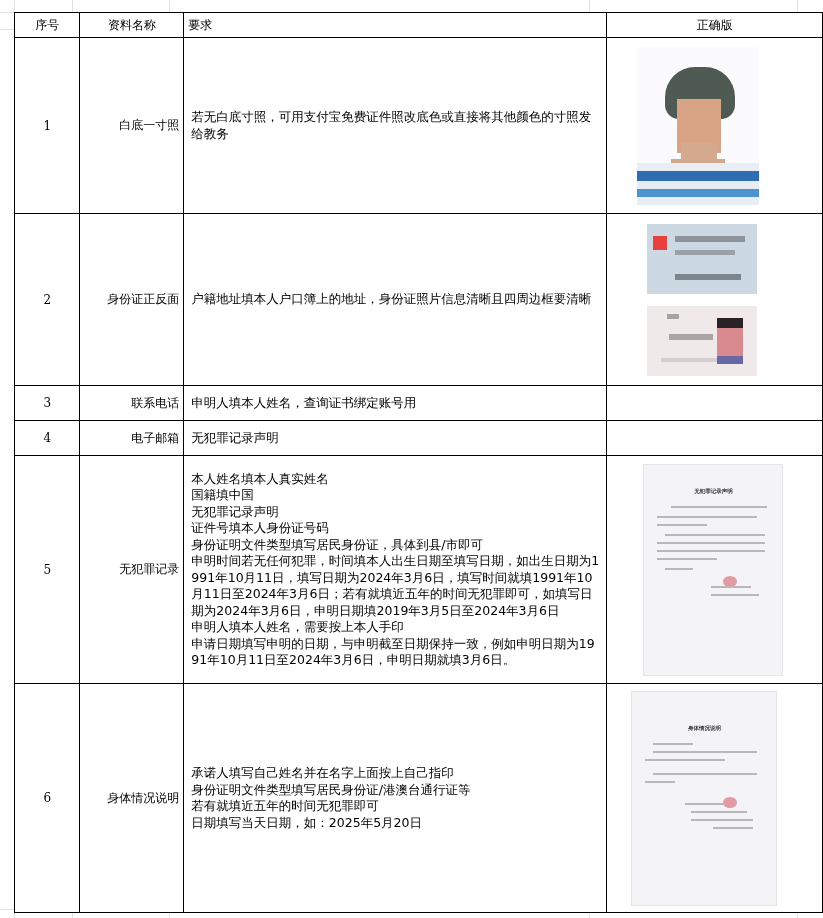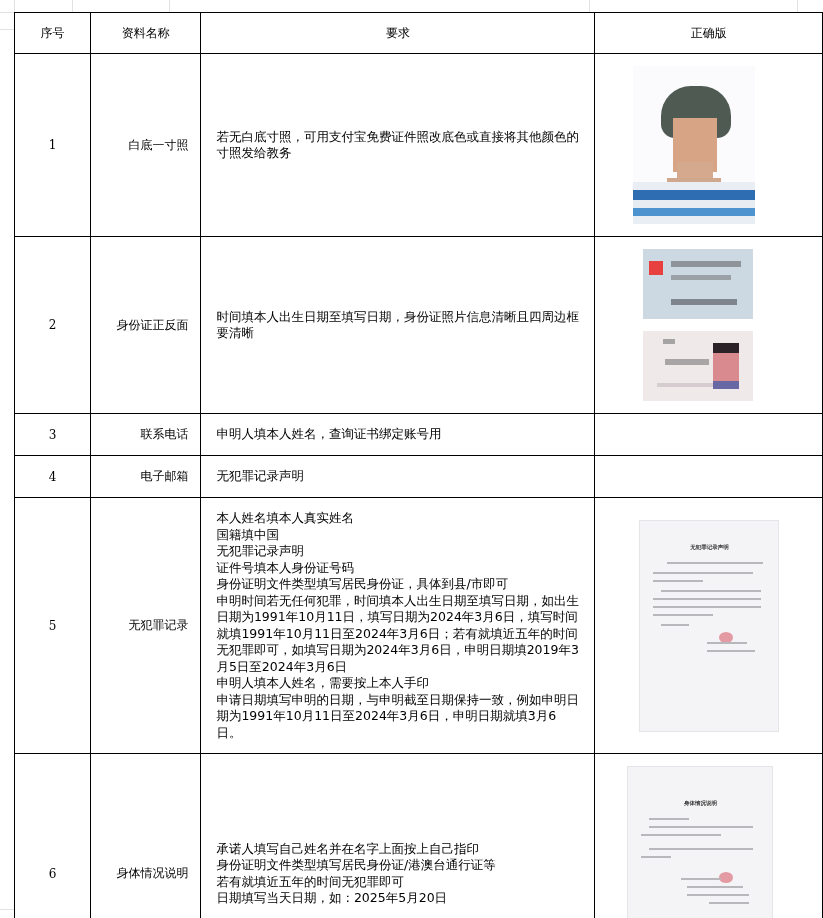--- a/index.html
+++ b/index.html
@@ -29,21 +29,21 @@
     table.req {
       position: absolute;
       left: 14px;
       top: 12px;
       border-collapse: collapse;
       table-layout: fixed;
       background: #fff;
     }
     table.req td, table.req th {
       border: 1px solid #000;
-      padding: 12px;
+      padding: 4px;
       font-weight: normal;
       font-size: 12px;
       vertical-align: middle;
     }
     table.req th {
       height: 16px;
       line-height: 16px;
       text-align: center;
       font-size: 12px;
     }
@@ -144,21 +144,21 @@
   <div class="grid-v" style="left:72px"></div>
   <div class="grid-v" style="left:169px"></div>
   <div class="grid-v" style="left:589px"></div>
   <div class="grid-v" style="left:797px"></div>
 
   <table class="req">
     <thead>
       <tr>
         <th class="c-no">序号</th>
         <th class="c-name">资料名称</th>
-        <th class="c-req" style="text-align:center">要求</th>
+        <th class="c-req" style="text-align:left">要求</th>
         <th class="c-img">正确版</th>
       </tr>
     </thead>
     <tbody>
 
       <tr style="height:176px">
         <td class="c-no num">1</td>
         <td class="c-name">白底一寸照</td>
         <td class="c-req">
           <div class="req-text">
@@ -174,21 +174,21 @@
             <div class="shirt"></div>
           </div>
         </td>
       </tr>
 
       <tr style="height:172px">
         <td class="c-no num">2</td>
         <td class="c-name">身份证正反面</td>
         <td class="c-req">
           <div class="req-text">
-            <span class="req-line">时间填本人出生日期至填写日期，身份证照片信息清晰且四周边框要清晰</span>
+            <span class="req-line">户籍地址填本人户口簿上的地址，身份证照片信息清晰且四周边框要清晰</span>
           </div>
         </td>
         <td class="c-img">
           <div class="idcards">
             <div class="idcard front">
               <div class="emblem"></div>
               <div class="bar" style="left:28px;top:12px;width:70px;height:6px;"></div>
               <div class="bar" style="left:28px;top:26px;width:60px;height:5px;background:#9aa0a6"></div>
               <div class="bar" style="left:28px;top:50px;width:66px;height:6px;background:#7f858c"></div>
             </div>

